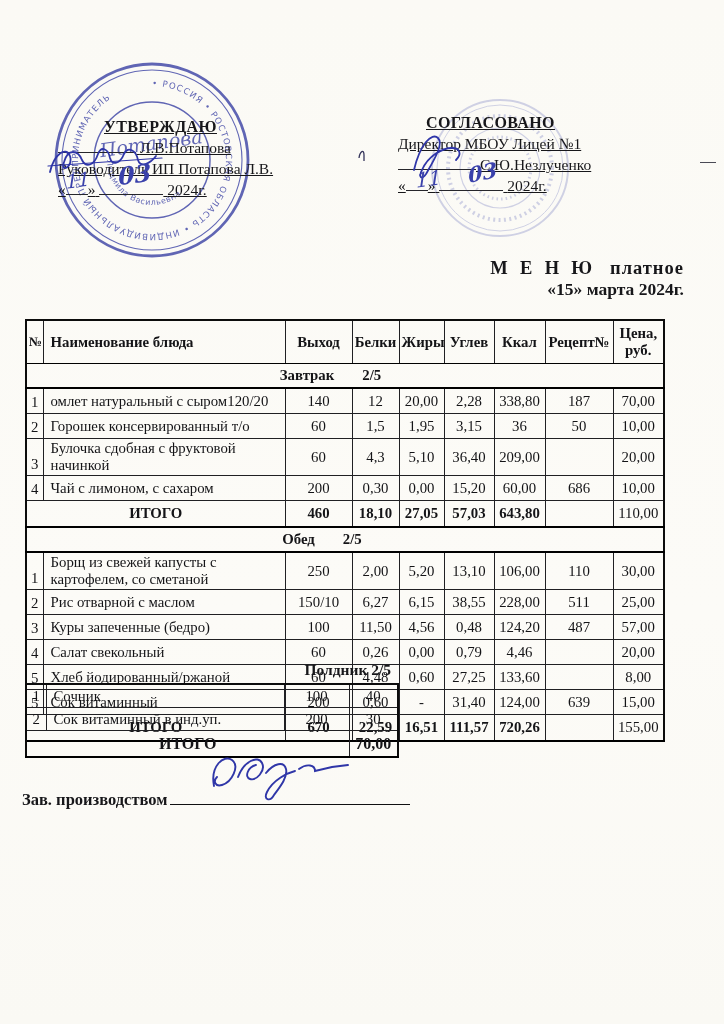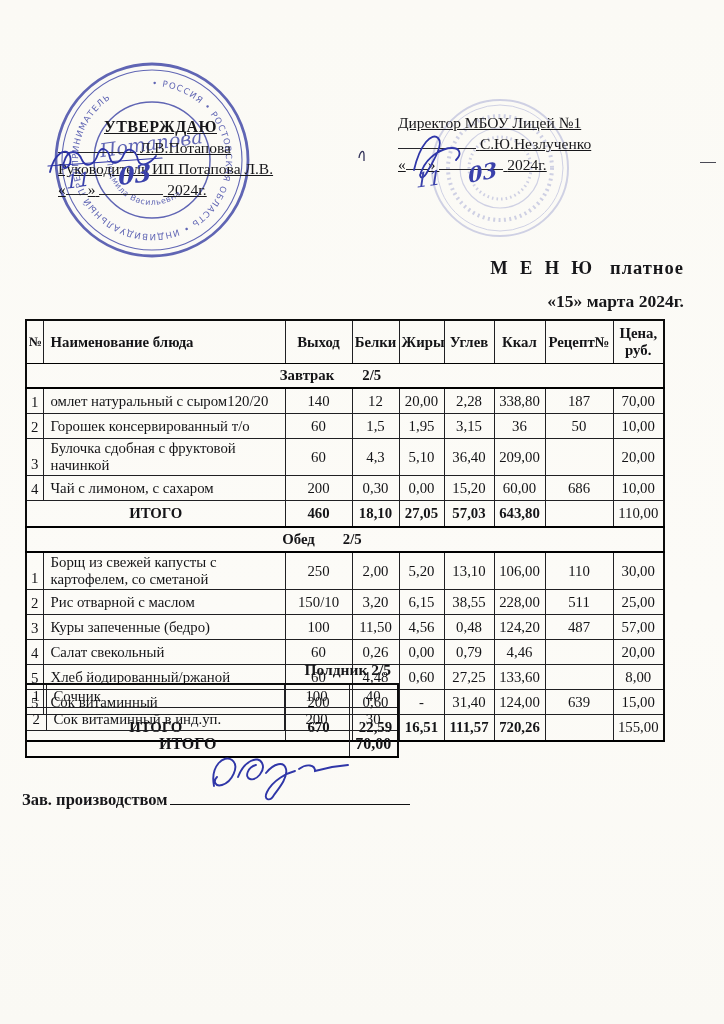--- a/index.html
+++ b/index.html
@@ -13,21 +13,21 @@
   .uline{display:inline-block;border-bottom:1.4px solid #26262b;height:13px;vertical-align:baseline;}
   .w22{width:22px;} .w64{width:64px;} .w78{width:78px;}
 
   
   .hw{position:absolute;color:#3a41ab;font-family:"DejaVu Serif",serif;font-style:italic;
       transform:rotate(-8deg) skewX(-6deg);pointer-events:none;}
 
   
   .doc-title{position:absolute;left:0;top:258px;width:684px;text-align:right;font-weight:bold;}
   .doc-title .l1{font-size:18.5px;white-space:pre;letter-spacing:1px;}
-  .doc-title .l2{font-size:17.5px;margin-top:12px;}
+  .doc-title .l2{font-size:17.5px;margin-top:0;}
 
   
   table.doc{border-collapse:collapse;table-layout:fixed;font-size:14.8px;color:#141417;}
   table.doc{border:2px solid #0c0c0c;}
   .doc th,.doc td{border:1px solid #202023;padding:1px 4px;text-align:center;vertical-align:middle;overflow:hidden;}
   .doc thead th{font-weight:bold;height:40px;border-bottom:1.8px solid #000;padding:1px 2px;}
   .doc th.h-name,.doc td.c-name{text-align:left;padding-left:7px;}
   .doc td.c-num{vertical-align:bottom;padding-bottom:2px;}
   .doc tr.r td{height:21px;}
   .doc tr.band td{font-weight:bold;height:21px;border-top:1.8px solid #000;border-bottom:2.6px solid #000;}
@@ -96,20 +96,21 @@
   <svg class="sig" style="left:44px;top:142px;" width="130" height="42" viewBox="0 0 130 42">
     <g fill="none" stroke="#2f36a8" stroke-width="1.8" stroke-linecap="round">
       <path d="M6,30 C10,12 22,4 26,14 C30,24 16,32 20,20 C24,6 34,8 38,18 C42,26 50,24 54,12 C57,4 64,6 66,16 C68,24 76,22 80,12 C84,4 92,8 94,18 C96,26 106,22 112,14"></path>
       <path d="M4,24 L118,16" stroke-width="1.2"></path>
     </g>
   </svg>
   <div class="hw" style="left:66px;top:169px;font-size:19px;">11</div>
   <div class="hw" style="left:118px;top:160px;font-size:24px;font-weight:bold;">03</div>
 
   <div class="appr" style="left:398px;top:112px;width:300px;">
+    <div class="t" style="margin-left:28px;">СОГЛАСОВАНО</div>
     <div>Директор МБОУ Лицей №1</div>
     <div>
       <span class="uline w78"></span>
       <span>С.Ю.Незлученко</span>
     </div>
     <div>
       <span>«</span><span class="uline w22"></span><span>»</span>
       <span class="uline w64"></span>
       <span>2024г.</span>
     </div>
@@ -226,21 +227,21 @@
           <td class="c-val">5,20</td>
           <td class="c-val">13,10</td>
           <td class="c-val">106,00</td>
           <td class="c-val">110</td>
           <td class="c-val">30,00</td>
         </tr>
         <tr class="r">
           <td class="c-num">2</td>
           <td class="c-name">Рис отварной с маслом</td>
           <td class="c-val">150/10</td>
-          <td class="c-val">3,20</td>
+          <td class="c-val">6,27</td>
           <td class="c-val">6,15</td>
           <td class="c-val">38,55</td>
           <td class="c-val">228,00</td>
           <td class="c-val">511</td>
           <td class="c-val">25,00</td>
         </tr>
         <tr class="r">
           <td class="c-num">3</td>
           <td class="c-name">Куры запеченные (бедро)</td>
           <td class="c-val">100</td>

